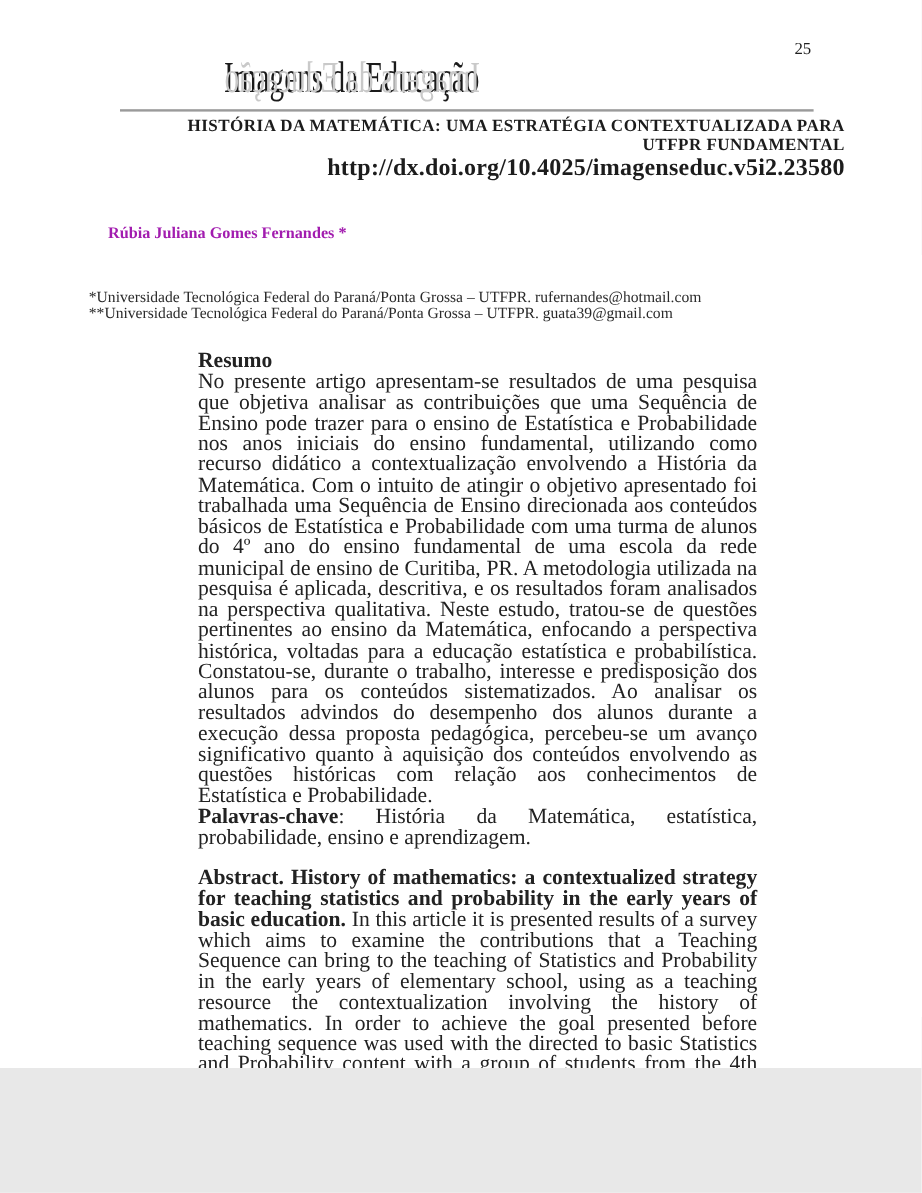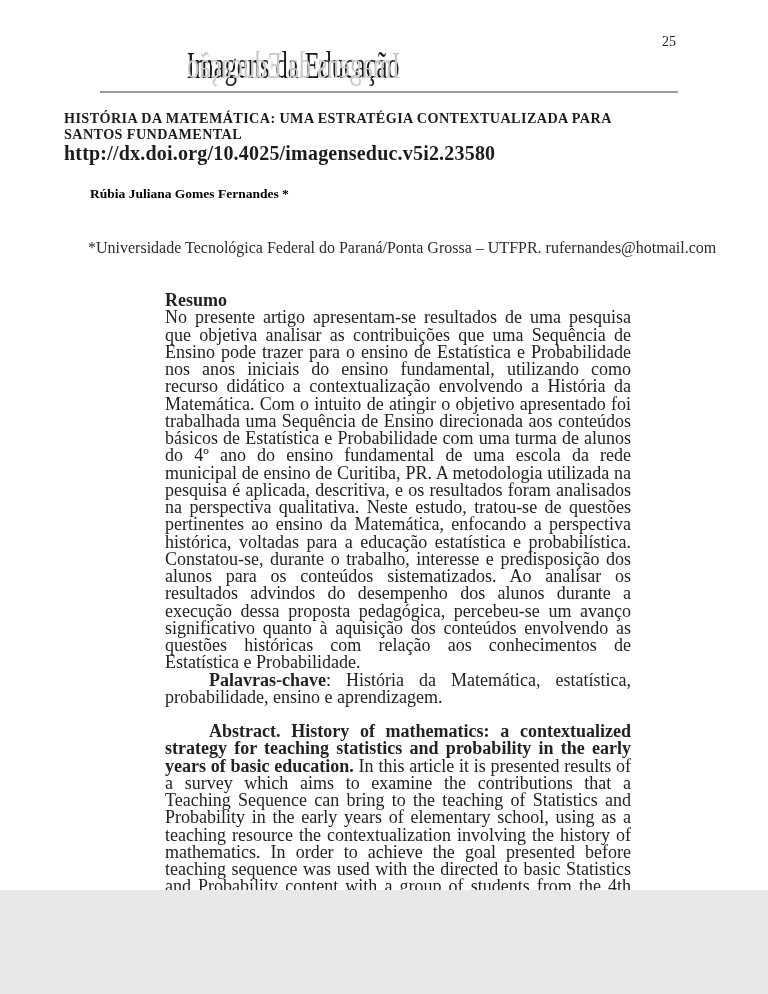--- a/index.html
+++ b/index.html
@@ -27,41 +27,41 @@
     font-size:37px; line-height:40px; white-space:nowrap;
     font-weight:400;
   }
   .logo-main  { color:#1b1b1b; transform:scaleX(0.66); transform-origin:100% 60%; }
   .logo-mirror{ color:#c9c9c9; transform:scaleX(-0.66); transform-origin:0% 60%; }
   .header-rule {
     position:absolute; top:91px; left:100px; width:578px;
     height:0; border-top:2px solid #9a9a9a;
   }
   .title-block {
-    position:absolute; top:110px; left:64px; width:640px;
-    text-align:left; font-weight:bold; color:#1c1c1c;
+    position:absolute; top:97px; left:64px; width:640px;
+    text-align:right; font-weight:bold; color:#1c1c1c;
   }
   .title-line { font-size:14.2px; line-height:16px; letter-spacing:0.4px; }
   .doi-line   { font-size:20px; line-height:20px; margin-top:1px; letter-spacing:0.2px; }
   .authors {
     position:absolute; top:186px; left:90px;
-    font-weight:bold; font-size:13.5px; line-height:16.5px; color:#000000;
+    font-weight:bold; font-size:13.5px; line-height:16.5px; color:#a21caf;
   }
   .affiliations {
-    position:absolute; top:241px; left:88px;
-    font-size:16px; line-height:13px; color:#2a2a2a;
+    position:absolute; top:241px; left:74px;
+    font-size:13px; line-height:13px; color:#2a2a2a;
   }
   .abstract-col {
     position:absolute; top:292px; left:165px; width:466px;
     font-size:18px; line-height:17.25px; text-align:justify; color:#222;font-family:Liberation Serif, serif;
   }
   .abstract-col .heading { font-weight:bold; }
   .para { margin:0; }
   .spacer { height:17px; }
-  .bold-inline { font-weight:bold;margin-left:44px; }
+  .bold-inline { font-weight:bold; }
   .footer {
     position:absolute; top:918px; left:97px; width:577px;
     border-top:1.5px solid #4a4a4a;
     display:flex; justify-content:space-between;
     padding-top:3px;
     font-size:12px; color:#2a2a2a;
   }
   .footer .left  { padding-left:6px; }
   .footer .right { padding-right:9px; }
 </style>
@@ -74,30 +74,31 @@
 
   <div class="masthead">
     <span class="logo-main">Imagens da Educação</span>
     <span class="logo-mirror" aria-hidden="true">Imagens da Educação</span>
   </div>
 
   <div class="header-rule"></div>
 
   <div class="title-block">
     <div class="title-line">HISTÓRIA DA MATEMÁTICA: UMA ESTRATÉGIA CONTEXTUALIZADA  PARA</div>
-    <div class="title-line">SANTOS FUNDAMENTAL</div>
+    <div class="title-line">UTFPR FUNDAMENTAL</div>
     <div class="doi-line">http://dx.doi.org/10.4025/imagenseduc.v5i2.23580</div>
   </div>
 
   <div class="authors">
     <div>Rúbia Juliana Gomes Fernandes *</div>
   </div>
 
   <div class="affiliations">
     <div>*Universidade Tecnológica Federal do Paraná/Ponta Grossa – UTFPR. rufernandes@hotmail.com</div>
+    <div>**Universidade Tecnológica Federal do Paraná/Ponta Grossa – UTFPR. guata39@gmail.com</div>
   </div>
 
   <div class="abstract-col">
     <div class="heading">Resumo</div>
     <p class="para"><span>No presente artigo apresentam-se resultados de uma pesquisa que objetiva analisar as contribuições que uma Sequência de Ensino pode trazer para o ensino de Estatística e Probabilidade nos anos iniciais do ensino fundamental, utilizando como recurso didático a contextualização envolvendo a História da Matemática. Com o intuito de atingir o objetivo apresentado foi trabalhada uma Sequência de Ensino direcionada aos conteúdos básicos de Estatística e Probabilidade com uma turma de alunos do 4º ano do ensino fundamental de uma escola da rede municipal de ensino de Curitiba, PR. A metodologia utilizada na pesquisa é aplicada, descritiva, e os resultados foram analisados na perspectiva qualitativa. Neste estudo, tratou-se de questões pertinentes ao ensino da Matemática, enfocando a perspectiva histórica, voltadas para a educação estatística e probabilística. Constatou-se, durante o trabalho, interesse e predisposição dos alunos para os conteúdos sistematizados. Ao analisar os resultados advindos do desempenho dos alunos durante a execução dessa proposta pedagógica, percebeu-se um avanço significativo quanto à aquisição dos conteúdos envolvendo as questões históricas com relação aos conhecimentos de Estatística e Probabilidade.</span></p>
     <p class="para"><span class="bold-inline">Palavras-chave</span><span>: História da Matemática, estatística, probabilidade, ensino e aprendizagem.</span></p>
     <div class="spacer"></div>
     <p class="para"><span class="bold-inline">Abstract. History of mathematics: a contextualized strategy for teaching statistics and probability in the early years of basic education.</span><span> In this article it is presented results of a survey which aims to examine the contributions that a Teaching Sequence can bring to the teaching of Statistics and Probability in the early years of elementary school, using as a teaching resource the contextualization involving the history of mathematics. In order to achieve the goal presented before teaching sequence was used with the directed to basic Statistics and Probability content with a group of students from the 4th year of elementary school in a school from the Municipal Network of Teaching, in Curitiba-PR. The methodology used in the research is applied and descriptive, the results were analyzed in qualitative perspective. In this study, issues related to mathematics teaching were approached, focusing on the historical perspective, focusing on Statistics and Probability Education. During the work with the teaching sequence, students' interest and willingness on the systematic content were found. Analyzing the results taken from the students' performance during the execution of this pedagogical proposal, it was noticed a significant improvement on the acquisition of the contents involving historical issues regarding the knowledge of Statistics and Probability.</span></p>
     <p class="para"><span class="bold-inline">Keywords</span><span>: History of Mathematics, statistics, probability, teaching and learning.</span></p>
   </div>

